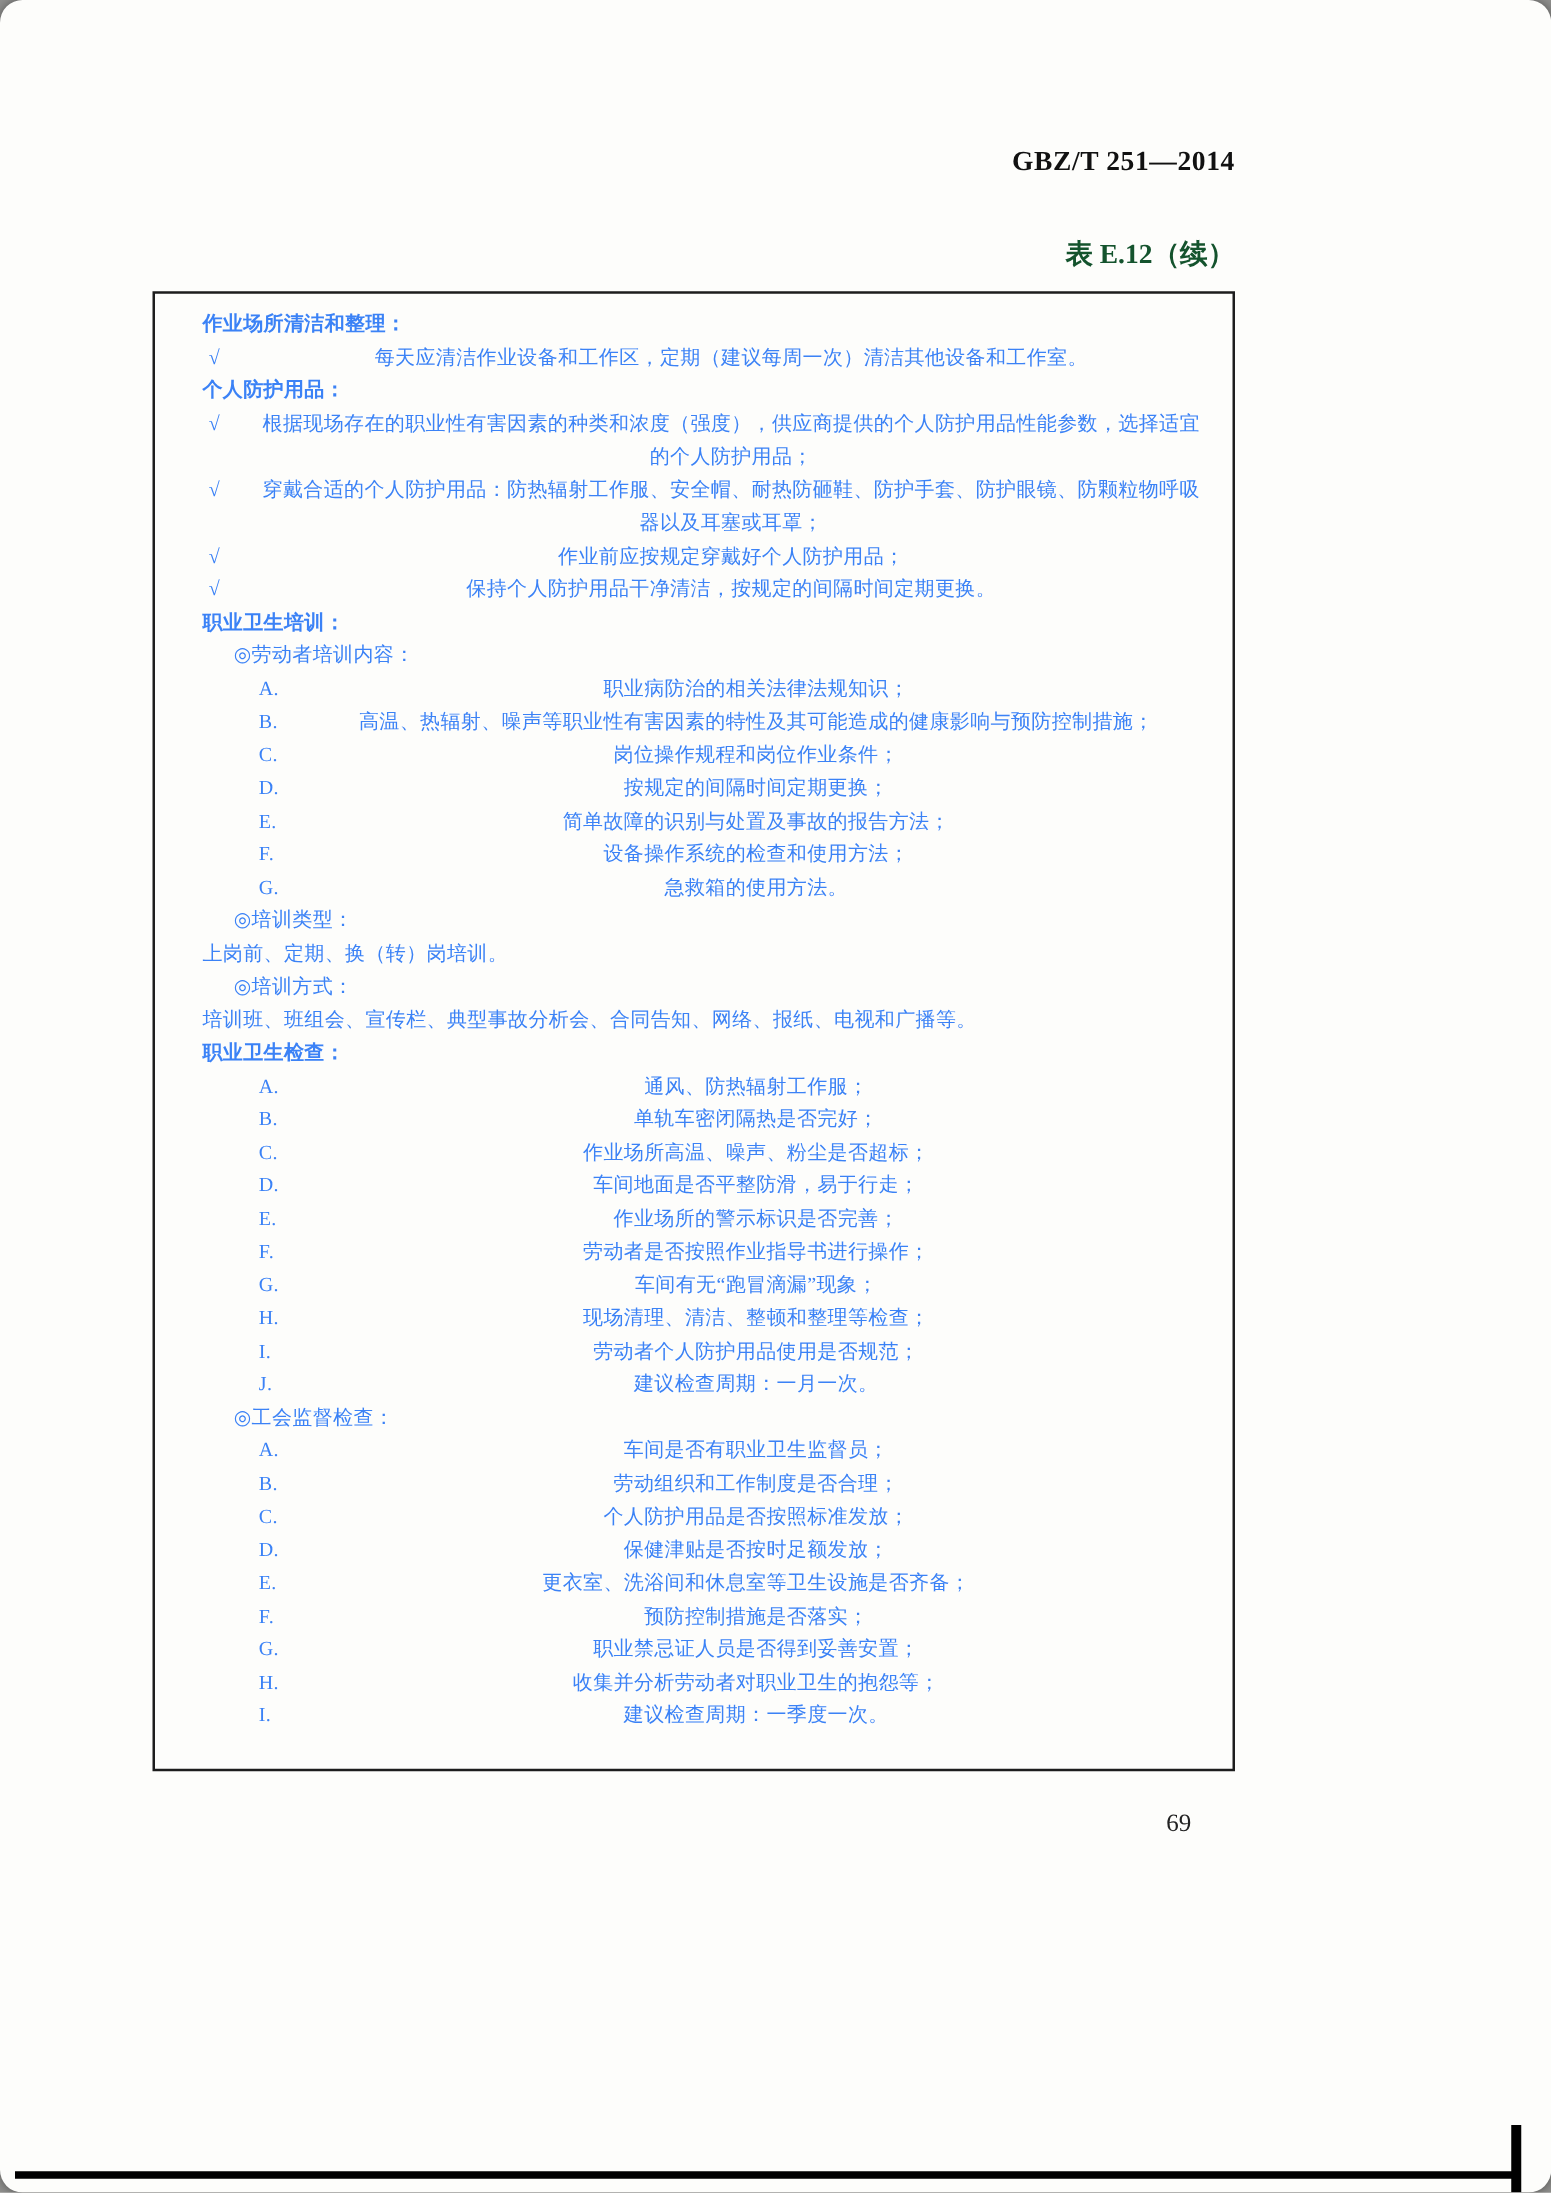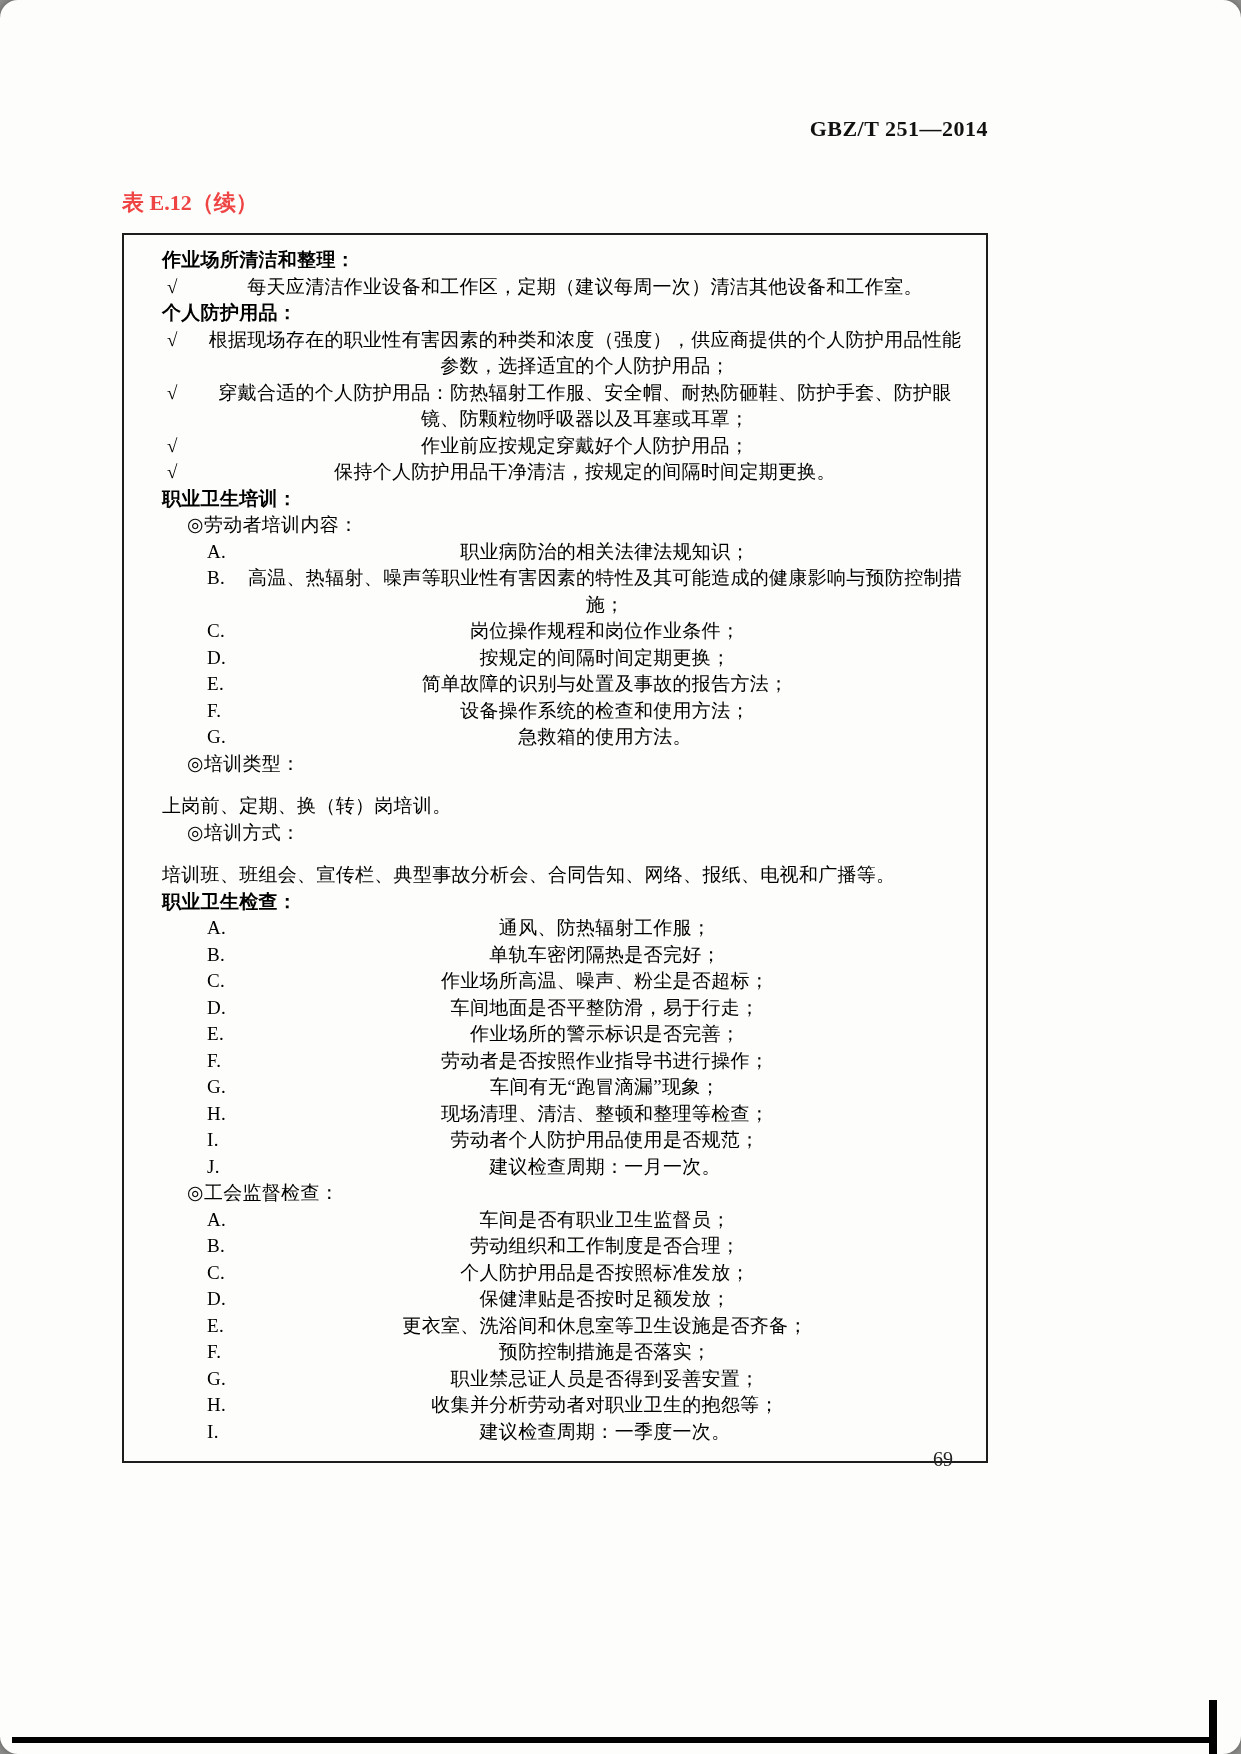--- a/index.html
+++ b/index.html
@@ -16,40 +16,40 @@
   }
   .header-code {
     position:absolute;
     top:116px; right:253px;
     font-size:22px; font-weight:bold;
     letter-spacing:.5px; color:#111;
   }
   .table-title {
     position:absolute;
     top:188px; left:122px; width:866px;
-    text-align:left;
-    font-size:22px; font-weight:bold; color:#ef4444;
+    text-align:right;
+    font-size:22px; font-weight:bold; color:#14532d;
   }
   .content-box {
     position:absolute;
     top:233px; left:122px; width:866px;
     min-height:1184px;
     border:2px solid #1d1d1d;
     padding:12px 20px 16px 38px;
     background:#fdfdfb;
   }
   .line {
-    font-size:19px;
+    font-size:16px;
     line-height:26.5px;
-    color:#000000;
+    color:#3b82f6;
     letter-spacing:.3px;
   }
   .line.heading { font-weight:bold; }
   .line.circle  { padding-left:25px; }
-  .line.plain   { padding-left:0;margin-top:16px; }
+  .line.plain   { padding-left:0; }
   .line.check   { display:flex; }
   .line.check .marker { flex:0 0 42px; padding-left:5px; }
   .line.letter  { display:flex; padding-left:45px; }
   .line.letter .marker { flex:0 0 37px; }
   .line .text { flex:1 1 auto;text-align:center; }
   .page-number {
     position:absolute;
     top:1448px; left:933px;
     font-size:20px; color:#222;
   }

